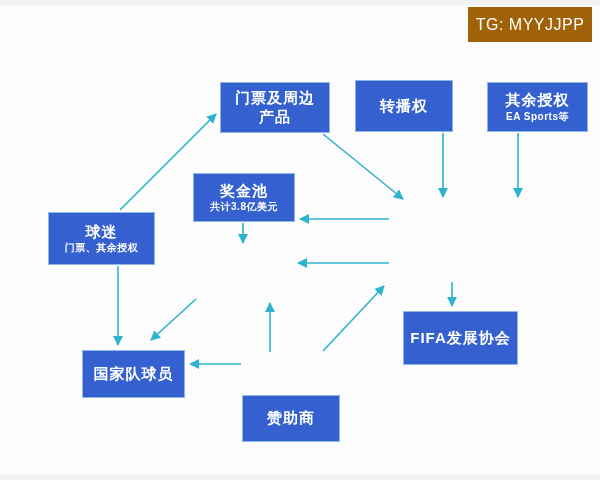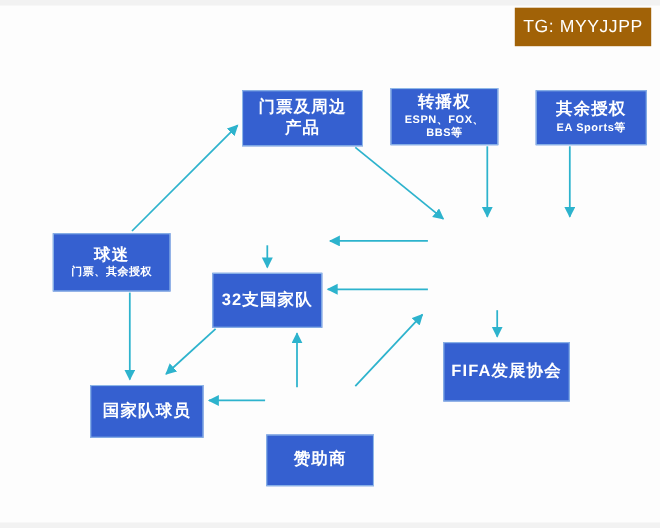--- a/index.html
+++ b/index.html
@@ -69,37 +69,37 @@
     <line x1="270" y1="352" x2="270" y2="303" marker-end="url(#ah)"></line>
     <line x1="323" y1="351" x2="384" y2="286" marker-end="url(#ah)"></line>
   </svg>
 
   <div class="node" id="node-tickets">
     <div class="main">门票及周边产品</div>
   </div>
 
   <div class="node" id="node-broadcast">
     <div class="main">转播权</div>
-    <div class="sub">ESPN、FOX、BBS等</div>
   </div>
 
   <div class="node" id="node-licensing">
     <div class="main">其余授权</div>
     <div class="sub">EA Sports等</div>
   </div>
 
+  <div class="node" id="node-prize">
+    <div class="main">奖金池</div>
+    <div class="sub">共计3.8亿美元</div>
+  </div>
 
   <div class="node" id="node-fans">
     <div class="main">球迷</div>
     <div class="sub">门票、其余授权</div>
   </div>
 
-  <div class="node" id="node-teams">
-    <div class="main">32支国家队</div>
-  </div>
 
 
   <div class="node" id="node-fifadev">
     <div class="main">FIFA发展协会</div>
   </div>
 
   <div class="node" id="node-players">
     <div class="main">国家队球员</div>
   </div>
 

